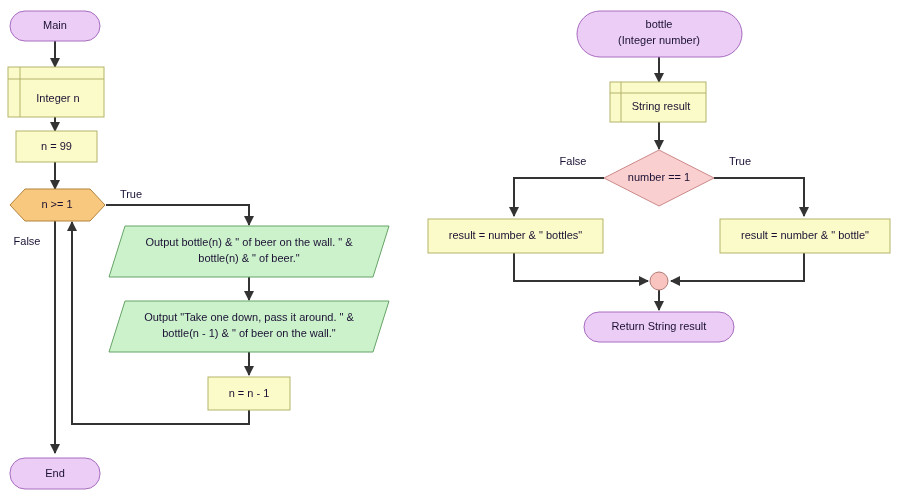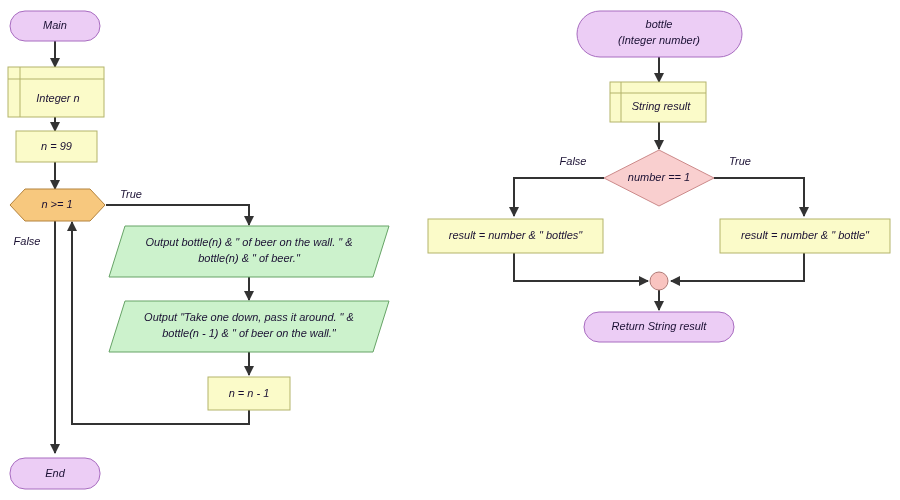--- a/index.html
+++ b/index.html
@@ -11,21 +11,20 @@
     width: 900px;
     height: 500px;
     font-family: "Liberation Sans", sans-serif;
     overflow: hidden;
   }
   #flowchart-root {
     position: relative;
     width: 900px;
     height: 500px;
     background: #ffffff;
-    font-style: italic;
   }
   svg#chart-svg {
     display: block;
     width: 900px;
     height: 500px;
   }
   .node-text {
     font-family: "Liberation Sans", sans-serif;
     font-size: 11px;
     fill: #1a1033;

